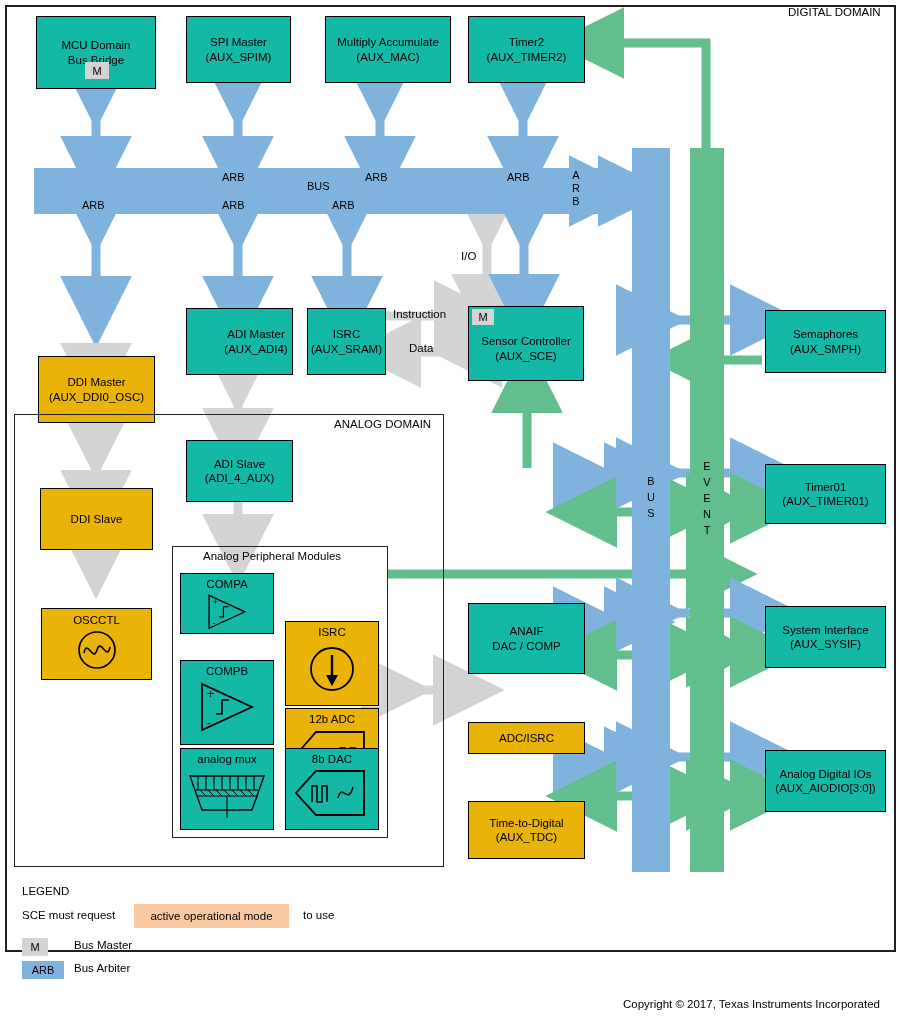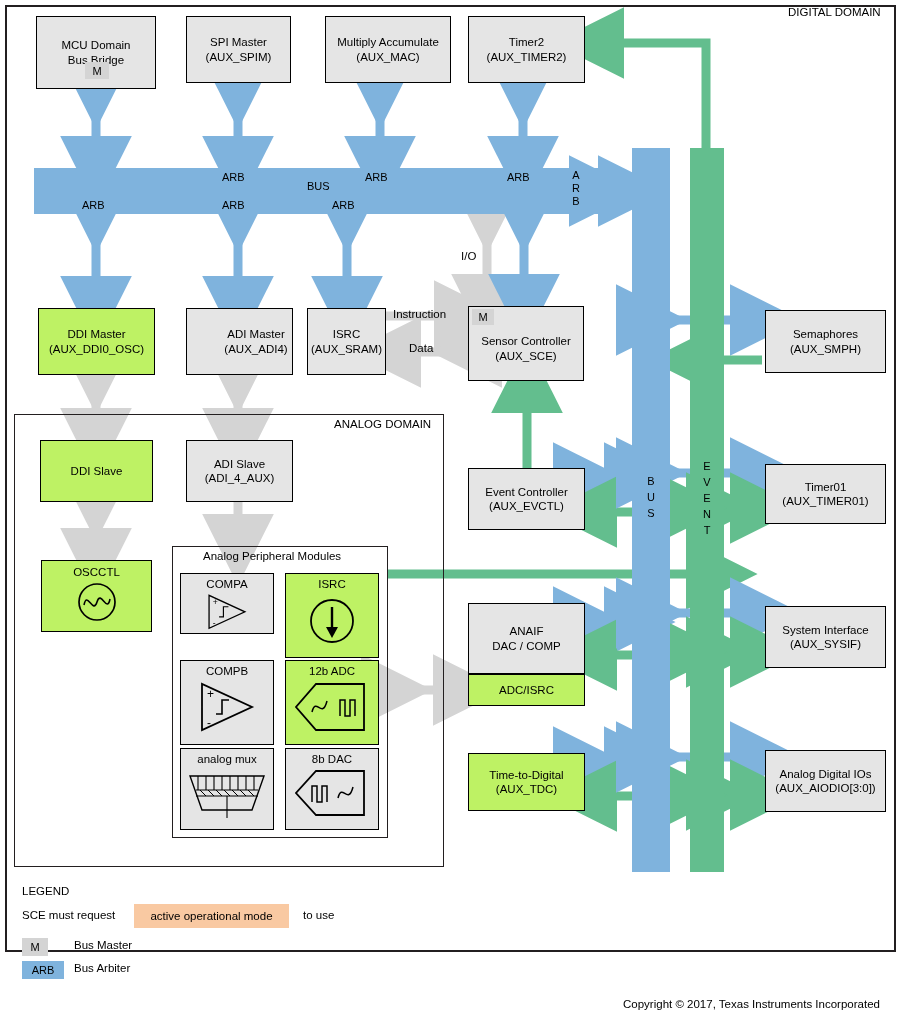--- a/index.html
+++ b/index.html
@@ -8,26 +8,26 @@
 
   
   .abs{position:absolute;box-sizing:border-box;}
 
   
   .frame{border:2px solid #231f20;background:transparent;}
   .frame-thin{border:1.6px solid #231f20;background:transparent;}
 
   
   .box{
-    border:1.6px solid #000;background:#e5e5e5;
+    border:1.6px solid #000;background:#14b8a6;
     display:flex;align-items:center;justify-content:center;
     text-align:center;font-size:11.5px;color:#000;line-height:1.25;
     box-sizing:border-box;
   }
-  .box.orange{background:#bef264;}
+  .box.orange{background:#eab308;margin-top:48px;}
   .box .lbl{display:block;padding:0 2px;}
 
   
   .domain-cap{font-size:11.5px;color:#000;white-space:nowrap;}
 
   
   .busbar{background:#7fb3dd;}
   .arb{position:absolute;font-size:11px;color:#000;line-height:1;}
   .bus-word{position:absolute;font-size:11px;color:#000;}
   .vert-letters{
@@ -312,24 +312,20 @@
 
   <div class="abs box" style="left:285px;top:748px;width:94px;height:82px;flex-direction:column;justify-content:flex-start;padding-top:3px;">
     <span class="lbl">8b DAC</span>
     <svg class="sym" width="84" height="54" viewBox="0 0 84 54">
       <path d="M26,5 L74,5 L74,49 L26,49 L6,27 Z" fill="none" stroke="#000" stroke-width="1.8"></path>
       <path d="M22,36 L22,20 L27,20 L27,36 L32,36 L32,20 L37,20 L37,36" fill="none" stroke="#000" stroke-width="1.5"></path>
       <path d="M48,32 C52,16 58,40 63,21" fill="none" stroke="#000" stroke-width="1.5"></path>
     </svg>
   </div>
 
-  <div class="abs box" style="left:468px;top:468px;width:117px;height:62px;flex-direction:column;">
-    <span class="lbl">Event Controller</span>
-    <span class="lbl">(AUX_EVCTL)</span>
-  </div>
 
   <div class="abs box" style="left:468px;top:603px;width:117px;height:71px;flex-direction:column;">
     <span class="lbl">ANAIF</span>
     <span class="lbl">DAC / COMP</span>
   </div>
   <div class="abs box orange" style="left:468px;top:753px;width:117px;height:58px;flex-direction:column;">
     <span class="lbl">Time-to-Digital</span>
     <span class="lbl">(AUX_TDC)</span>
   </div>
 

